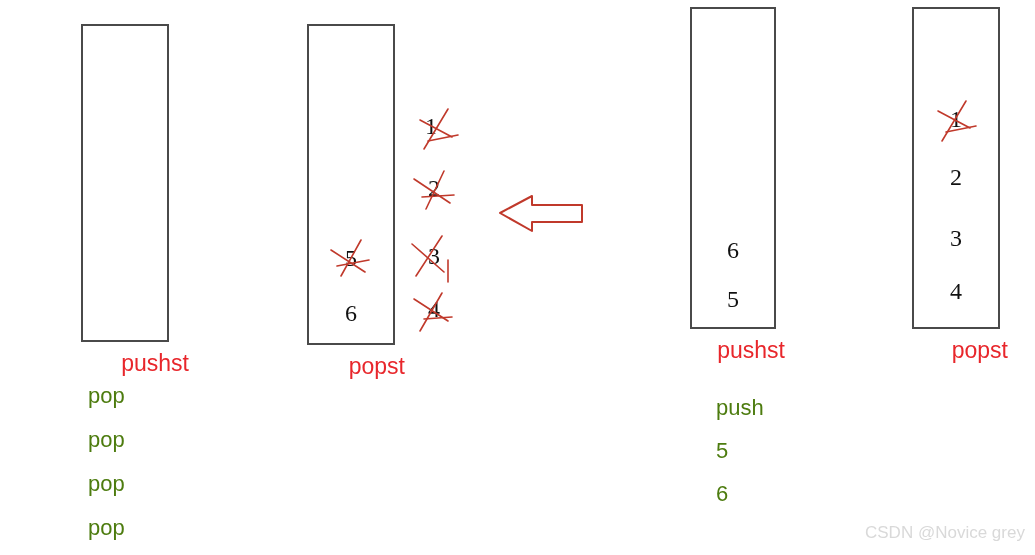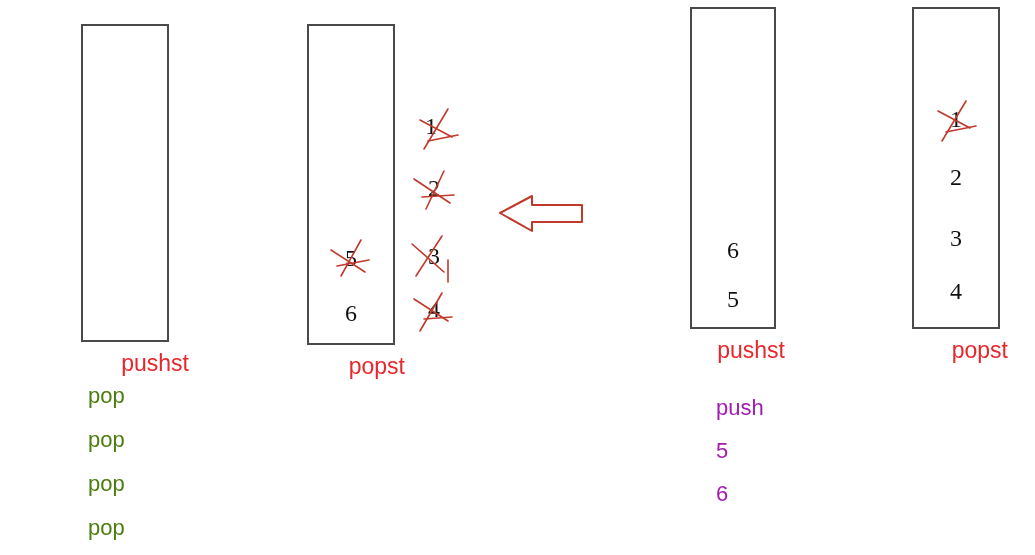--- a/index.html
+++ b/index.html
@@ -48,21 +48,21 @@
   .op-text {
     position: absolute;
     font-size: 22px;
     color: #4d7c0f;
     font-family: "Liberation Sans", sans-serif;
     white-space: nowrap;
   }
   .push-text {
     position: absolute;
     font-size: 22px;
-    color: #a21caf;
+    color: #4d7c0f;
     font-family: "Liberation Sans", sans-serif;
     white-space: nowrap;
   }
   .scribble {
     position: absolute;
     pointer-events: none;
   }
   .arrow-wrap {
     position: absolute;
   }
@@ -163,14 +163,15 @@
       <path d="M10 16 L42 33"></path>
       <path d="M38 6 L14 46"></path>
       <path d="M18 37 L48 31"></path>
     </g>
   </svg>
 
   <div class="cell" style="left:912px; top:164px; width:88px;">2</div>
   <div class="cell" style="left:912px; top:225px; width:88px;">3</div>
   <div class="cell" style="left:912px; top:278px; width:88px;">4</div>
 
+  <div class="watermark" style="left:865px; top:523px;">CSDN @Novice grey</div>
 
 </div>
 
 </body></html>

